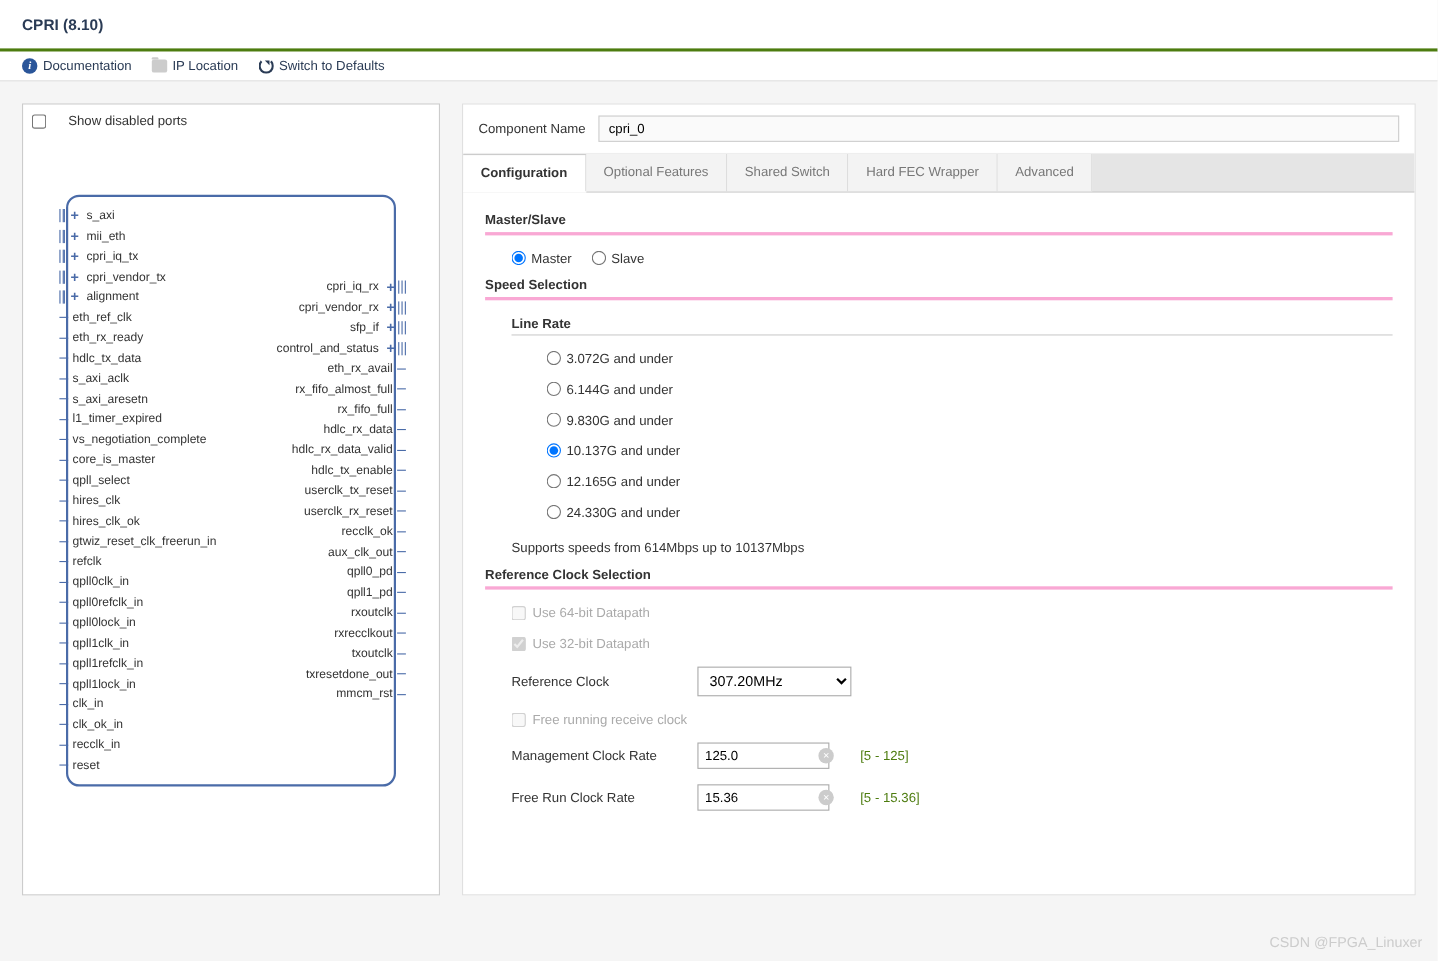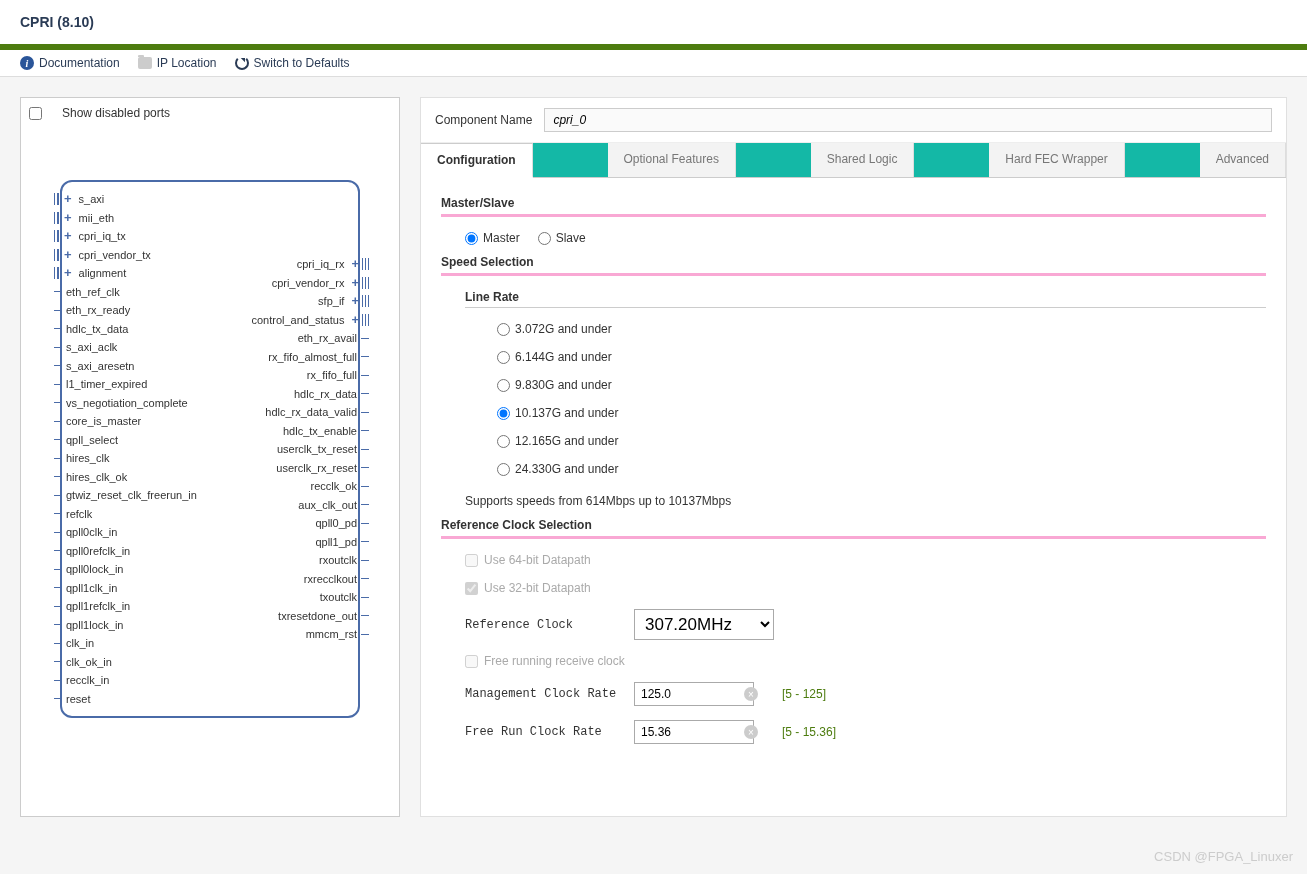--- a/index.html
+++ b/index.html
@@ -1,17 +1,17 @@
 <!DOCTYPE html>
 <html><head>
 <meta charset="utf-8">
 <style>
 * { box-sizing: border-box; margin: 0; padding: 0; font-family: Arial, Helvetica, sans-serif; }
 body { background: #f5f5f5; font-size: 12px; color: #333; }
-.title-bar { background: #fff; border-bottom: 6px solid #4d7c0f; padding: 14px 20px; }
+.title-bar { background: #fff; border-bottom: 3px solid #4d7c0f; padding: 14px 20px; }
 .title-text { font-weight: bold; font-size: 14px; color: #2a3b55; }
 .toolbar { background: #fff; border-bottom: 1px solid #ddd; padding: 6px 20px; display: flex; gap: 18px; align-items: center; }
 .toolbar-item { display: inline-flex; align-items: center; gap: 5px; color: #2a3b55; cursor: pointer; font-size: 12px; }
 .info-icon { width: 14px; height: 14px; border-radius: 50%; background: #2a5599; color: #fff; display: inline-flex; align-items: center; justify-content: center; font-size: 10px; font-weight: bold; font-style: italic; font-family: serif; }
 .folder-icon { width: 14px; height: 12px; background: #ccc; border-radius: 2px; position: relative; display:inline-block;}
 .folder-icon::before { content:''; position:absolute; top:-2px; left:0; width:6px; height:2px; background:#ccc; border-radius:1px 1px 0 0;}
 .refresh-icon { width: 14px; height: 14px; border: 2px solid #2a3b55; border-top-color: transparent; border-radius: 50%; position: relative; display:inline-block;}
 .refresh-icon::after { content:''; position:absolute; top:-3px; right:-1px; border:3px solid transparent; border-bottom-color:#2a3b55; transform:rotate(45deg);}
 .main-split { display: flex; gap: 20px; padding: 20px; }
 .left-panel { width: 380px; border: 1px solid #ccc; background: #fff; padding: 8px; height: 720px; position:relative;}
@@ -27,38 +27,38 @@
 .port.right { padding-right: 0px; margin-right:-11px;}
 .stub { width: 8px; height: 1px; background: #4a6ba8; display:inline-block;}
 .bus-in { display:inline-flex; align-items:center; }
 .bus-in .bars { display:inline-block; width:4px; height:12px; border-left:1px solid #4a6ba8; border-right:1px solid #4a6ba8; margin-right:0px;}
 .bus-in .bars2 { display:inline-block; position:relative; width:1px; height:12px; background:#4a6ba8; margin-right:2px;}
 .bus-in .plus { color:#4a6ba8; font-weight:bold; font-size:13px; margin:0 3px;}
 .right-shift { margin-top: 65px; }
 .right-panel { flex: 1; background: #fff; border: 1px solid #e0e0e0; display:flex; flex-direction:column; height:720px; overflow:hidden;}
 .comp-name-row { display: flex; align-items: center; gap: 12px; padding: 10px 14px; border-bottom:1px solid #eee;}
 .comp-label { font-size: 12px; color:#333;}
-.comp-input { flex: 1; padding: 4px 8px; border: 1px solid #ccc; background: #fafafa; font-size: 12px; font-style: italic; }
-.tabs { display: flex; border-bottom: 1px solid #ccc; background:#14b8a6;justify-content:space-between;}
+.comp-input { flex: 1; padding: 4px 8px; border: 1px solid #ccc; background: #fafafa; font-size: 12px; }
+.tabs { display: flex; border-bottom: 1px solid #ccc; background:#e5e5e5;}
 .tab { padding: 9px 16px; font-size: 12px; color: #777; cursor: pointer; border-right:1px solid #ddd; background:#f3f3f3;}
 .tab.active { color: #333; font-weight: bold; background: #fff; border-bottom: 2px solid #fff; margin-bottom:-1px; border-top:1px solid #ccc;}
 .tab-content { padding: 18px 20px; overflow-y:auto; flex:1;}
 .section-head { font-weight: bold; font-size: 12px; border-bottom: 3px solid #f9a8d4; padding-bottom: 4px; margin-bottom: 14px; margin-top: 10px;}
 .section-head.first { margin-top:0;}
 .radio-row { display: flex; gap: 18px; padding-left: 24px; margin-bottom: 10px; align-items:center;}
-.radio-item { display: inline-flex; align-items: center; gap: 5px; font-size: 12px; }
+.radio-item { display: inline-flex; gap: 5px; font-size: 12px; }
 .rad { width:13px; height:13px;}
 .sub-head { font-weight: bold; font-size: 12px; border-bottom: 1px solid #ccc; padding-bottom: 3px; margin: 10px 0 14px 24px;}
 .rate-list { padding-left: 56px; display:flex; flex-direction:column; gap: 14px;}
 .note { padding-left: 24px; margin:18px 0 4px 0; font-size:12px;}
 .cb-row { display:flex; align-items:center; gap:6px; padding-left:24px; margin-bottom:14px; font-size:12px; color:#aaa;}
 .cb-row .chk { accent-color:#999;}
 .field-row { display:flex; align-items:center; gap:14px; padding-left:24px; margin-bottom:14px; font-size:12px;}
-.field-label { width: 155px; font-family: Liberation Mono, monospace; }
-.sel { width:140px; padding:4px 6px; border:1px solid #aaa; background:#fff; font-size:17px;}
+.field-label { width: 155px; }
+.sel { width:140px; padding:4px 6px; border:1px solid #aaa; background:#fff; font-size:13px;}
 .txt-in { width:120px; padding:4px 6px; border:1px solid #aaa; font-size:12px;}
 .clear-x { width:14px; height:14px; border-radius:50%; background:#ccc; color:#fff; display:inline-flex; align-items:center; justify-content:center; font-size:10px; margin-left:-24px; z-index:2; position:relative; cursor:pointer;}
 .range-hint { color:#4d7c0f; margin-left:10px;}
 .watermark { position:fixed; right:14px; bottom:10px; color:#ccc; font-size:13px; pointer-events:none;}
 </style>
 </head>
 <body>
 
 <div class="title-bar">
   <span class="title-text">CPRI (8.10)</span>
@@ -329,21 +329,21 @@
   </div>
 
   <div class="right-panel">
     <div class="comp-name-row">
       <span class="comp-label">Component Name</span>
       <input class="comp-input" value="cpri_0" style="">
     </div>
     <div class="tabs" id="tabs">
         <div class="tab active">Configuration</div>
         <div class="tab">Optional Features</div>
-        <div class="tab">Shared Logic</div>
+        <div class="tab">Shared Switch</div>
         <div class="tab">Hard FEC Wrapper</div>
         <div class="tab">Advanced</div>
       </div>
     <div class="tab-content">
       <div class="section-head first">Master/Slave</div>
       <div class="radio-row">
         <label class="radio-item">
             <input type="radio" class="rad" name="ms" checked="" style="">
             <span>Master</span>
           </label>

